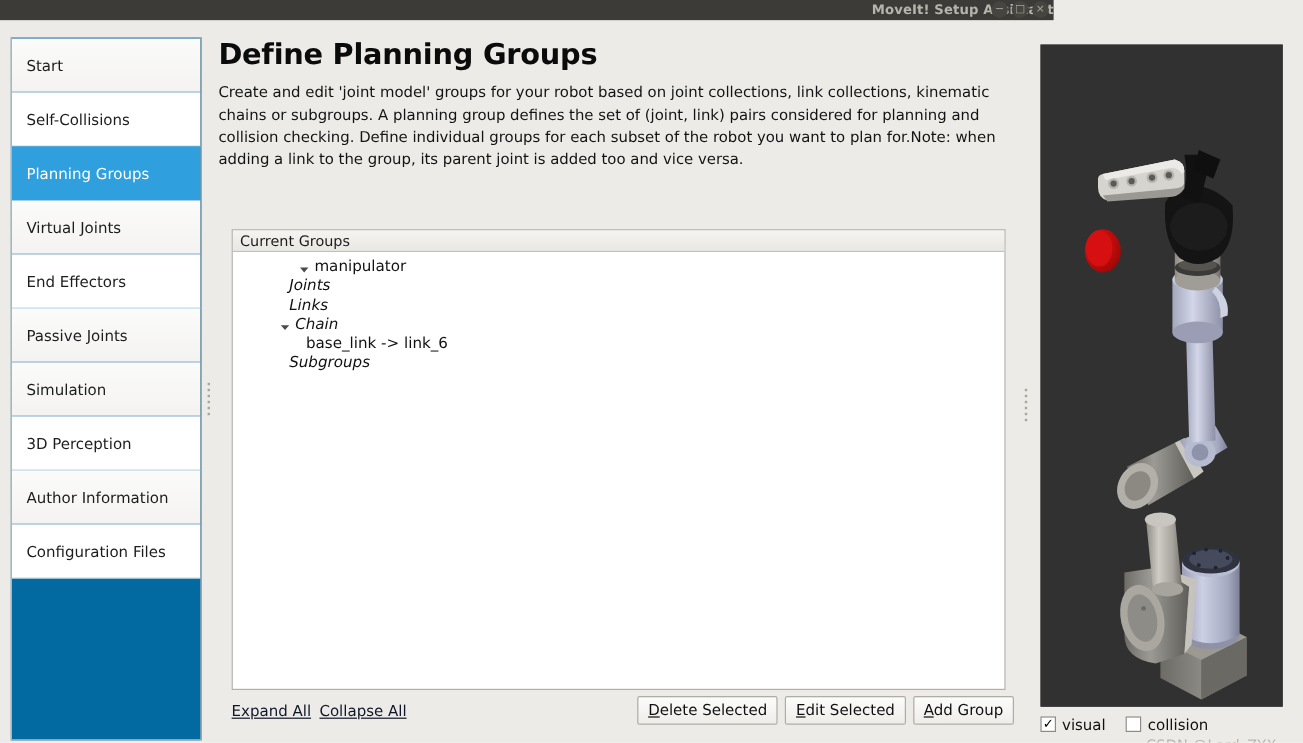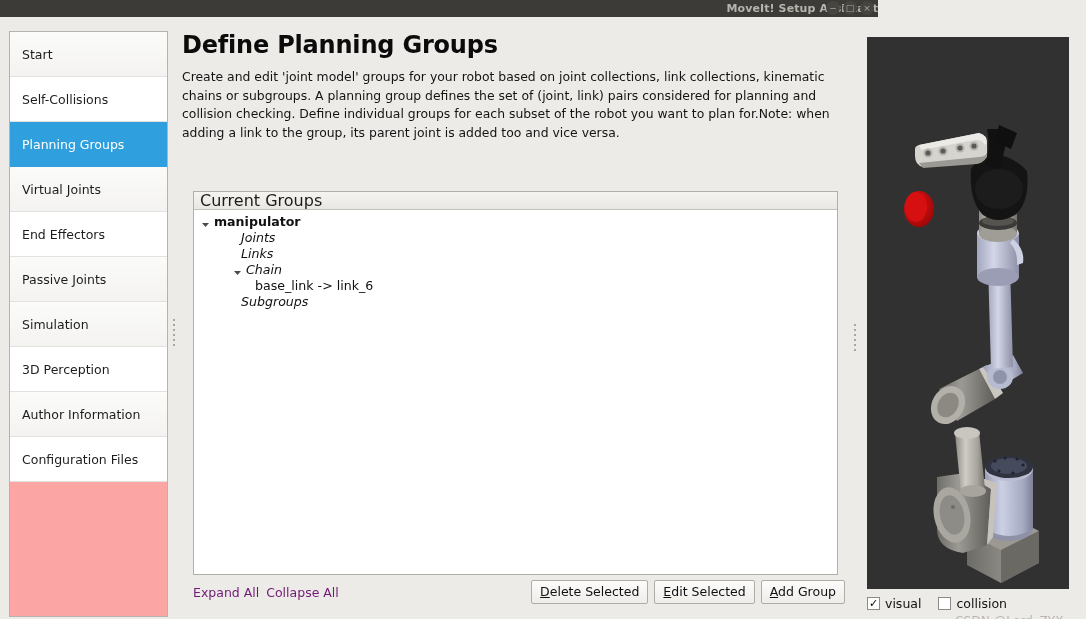--- a/index.html
+++ b/index.html
@@ -61,21 +61,21 @@
     left: 0; top: 17px;
     width: 1086px; height: 602px;
     background: #edebe7;
   }
 
   
   .navbox {
     position: absolute;
     left: 9px; top: 14px;
     width: 159px; height: 586px;
-    background: #fca5a5;
+    background: #0369a1;
     border: 1px solid #b6b3ad;
     box-sizing: border-box;
     overflow: hidden;
   }
   .nav-item {
     height: 45px;
     display: flex;
     align-items: center;
     padding-left: 12px;
     box-sizing: border-box;
@@ -137,21 +137,21 @@
     width: 645px; height: 384px;
     background: #ffffff;
     border: 1px solid #b2afa9;
     box-sizing: border-box;
     overflow: hidden;
   }
   .tree-header {
     height: 18px;
     background: linear-gradient(to bottom, #f5f4f1 0%, #e9e7e3 100%);
     border-bottom: 1px solid #c3c0ba;
-    font-size: 16px;
+    font-size: 12px;
     color: #1c1c1c;
     padding-left: 6px;
     line-height: 18px;
     box-sizing: border-box;
   }
   .tree-body {
     padding: 3px 0 0 0;
   }
   .tree-row {
     display: flex;
@@ -160,32 +160,33 @@
     font-size: 12.6px;
     color: #111111;
     white-space: nowrap;
   }
   .tree-row .arrow {
     width: 9px; height: 9px;
     margin-right: 4px;
     flex: 0 0 auto;
   }
   .tree-row .arrow.blank { background: none; }
-  .lvl0 { padding-left: 7px; font-weight: bold; }
+  .lvl0 { padding-left: 7px; font-weight: normal; margin-left: 48px; }
   .lvl1 { padding-left: 34px; font-style: italic; }
   .lvl1b { padding-left: 39px; font-style: italic; }
   .lvl2 { padding-left: 48px; }
 
   .links-row {
     position: absolute;
     left: 13px; top: 554px;
     font-size: 12.5px;
   }
   .tlink {
-    color: #701a75;
+    color: #0f172a;
+    text-decoration: underline;
     cursor: pointer;
     margin-right: 7px;
     margin-top: 32px;
   }
 
   .btn-row {
     position: absolute;
     right: 0px; top: 549px;
     display: flex;
     gap: 6px;

